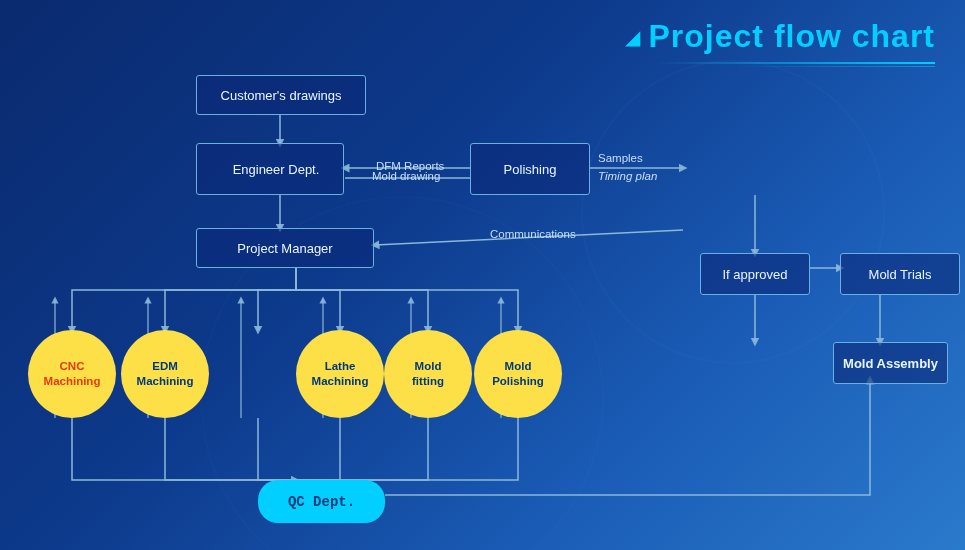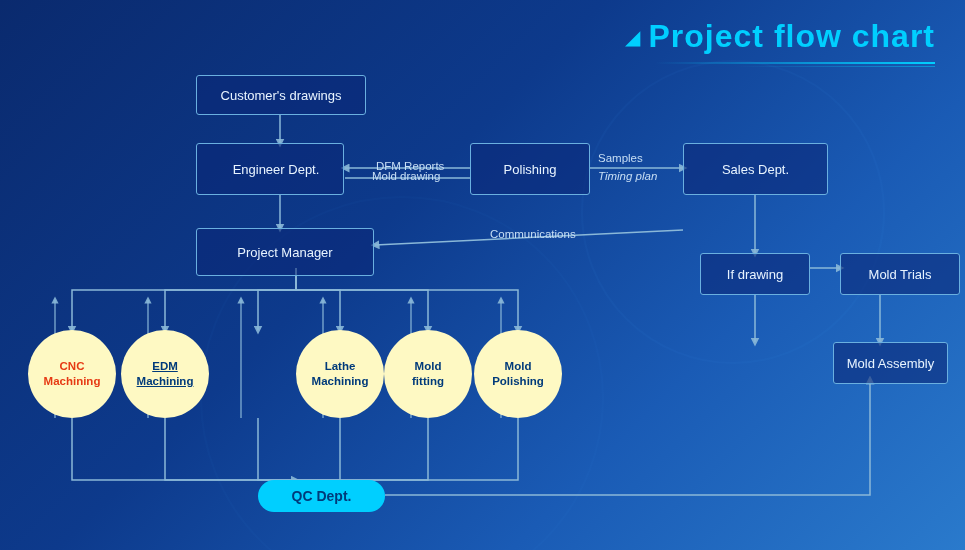--- a/index.html
+++ b/index.html
@@ -92,21 +92,21 @@
       align-items: center;
       justify-content: center;
       text-align: center;
       border-radius: 3px;
     }
 
     
     .circle {
       position: absolute;
       border-radius: 50%;
-      background: #fef9c3;
+      background: #fde047;
       display: flex;
       align-items: center;
       justify-content: center;
       text-align: center;
       font-size: 11.5px;
       font-weight: bold;
       line-height: 1.3;
     }
 
     
@@ -223,63 +223,60 @@
   </div>
 
   <div class="box" style="left:196px; top:143px; width:148px; height:52px;padding-left:12px;">
     <span>Engineer Dept.</span>
   </div>
 
   <div class="box" style="left:470px; top:143px; width:120px; height:52px;">
     <span>Polishing</span>
   </div>
 
-  <div class="box" style="left:683px; top:143px; width:145px; height:52px;">
-    <span>Sales Dept.</span>
-  </div>
-
-  <div class="box" style="left:196px; top:228px; width:178px; height:48px;">
+
+  <div class="box" style="left:196px; top:228px; width:178px; height:40px;">
     <span>Project Manager</span>
   </div>
 
   <div class="box" style="left:700px; top:253px; width:110px; height:42px;">
-    <span>If drawing</span>
+    <span>If approved</span>
   </div>
 
   <div class="box" style="left:840px; top:253px; width:120px; height:42px;">
     <span>Mold Trials</span>
   </div>
 
 
-  <div class="box" style="left:833px; top:342px; width:115px; height:42px;">
+  <div class="box" style="left:833px; top:342px; width:115px; height:42px;font-weight:bold;">
     <span>Mold Assembly</span>
   </div>
 
   <div class="circle" style="left:28px; top:330px; width:88px; height:88px; color:#e63a14;">
     <span>CNC<br>Machining</span>
   </div>
 
-  <div class="circle" style="left:121px; top:330px; width:88px; height:88px; color:#003a7a;text-decoration:underline;">
+  <div class="circle" style="left:121px; top:330px; width:88px; height:88px; color:#003a7a;">
     <span>EDM<br>Machining</span>
   </div>
 
 
   <div class="circle" style="left:296px; top:330px; width:88px; height:88px; color:#003a7a;">
     <span>Lathe<br>Machining</span>
   </div>
 
   <div class="circle" style="left:384px; top:330px; width:88px; height:88px; color:#003a7a;">
     <span>Mold<br>fitting</span>
   </div>
 
   <div class="circle" style="left:474px; top:330px; width:88px; height:88px; color:#003a7a;">
     <span>Mold<br>Polishing</span>
   </div>
 
-  <div class="qc-box" style="left:258px; top:480px; width:127px; height:32px;">
+  <div class="qc-box" style="left:258px; top:480px; width:127px; height:43px;font-family:Liberation Mono, monospace;">
     <span>QC Dept.</span>
   </div>
 
   <div class="arrow-label" style="left:376px; top:152px;margin-top:8px;">DFM Reports</div>
   <div class="arrow-label" style="left:372px; top:170px;">Mold drawing</div>
   <div class="arrow-label" style="left:598px; top:152px;">Samples</div>
   <div class="arrow-label" style="left:598px; top:170px;font-style:italic;">Timing plan</div>
   <div class="arrow-label" style="left:490px; top:228px;">Communications</div>
 
 </div>

